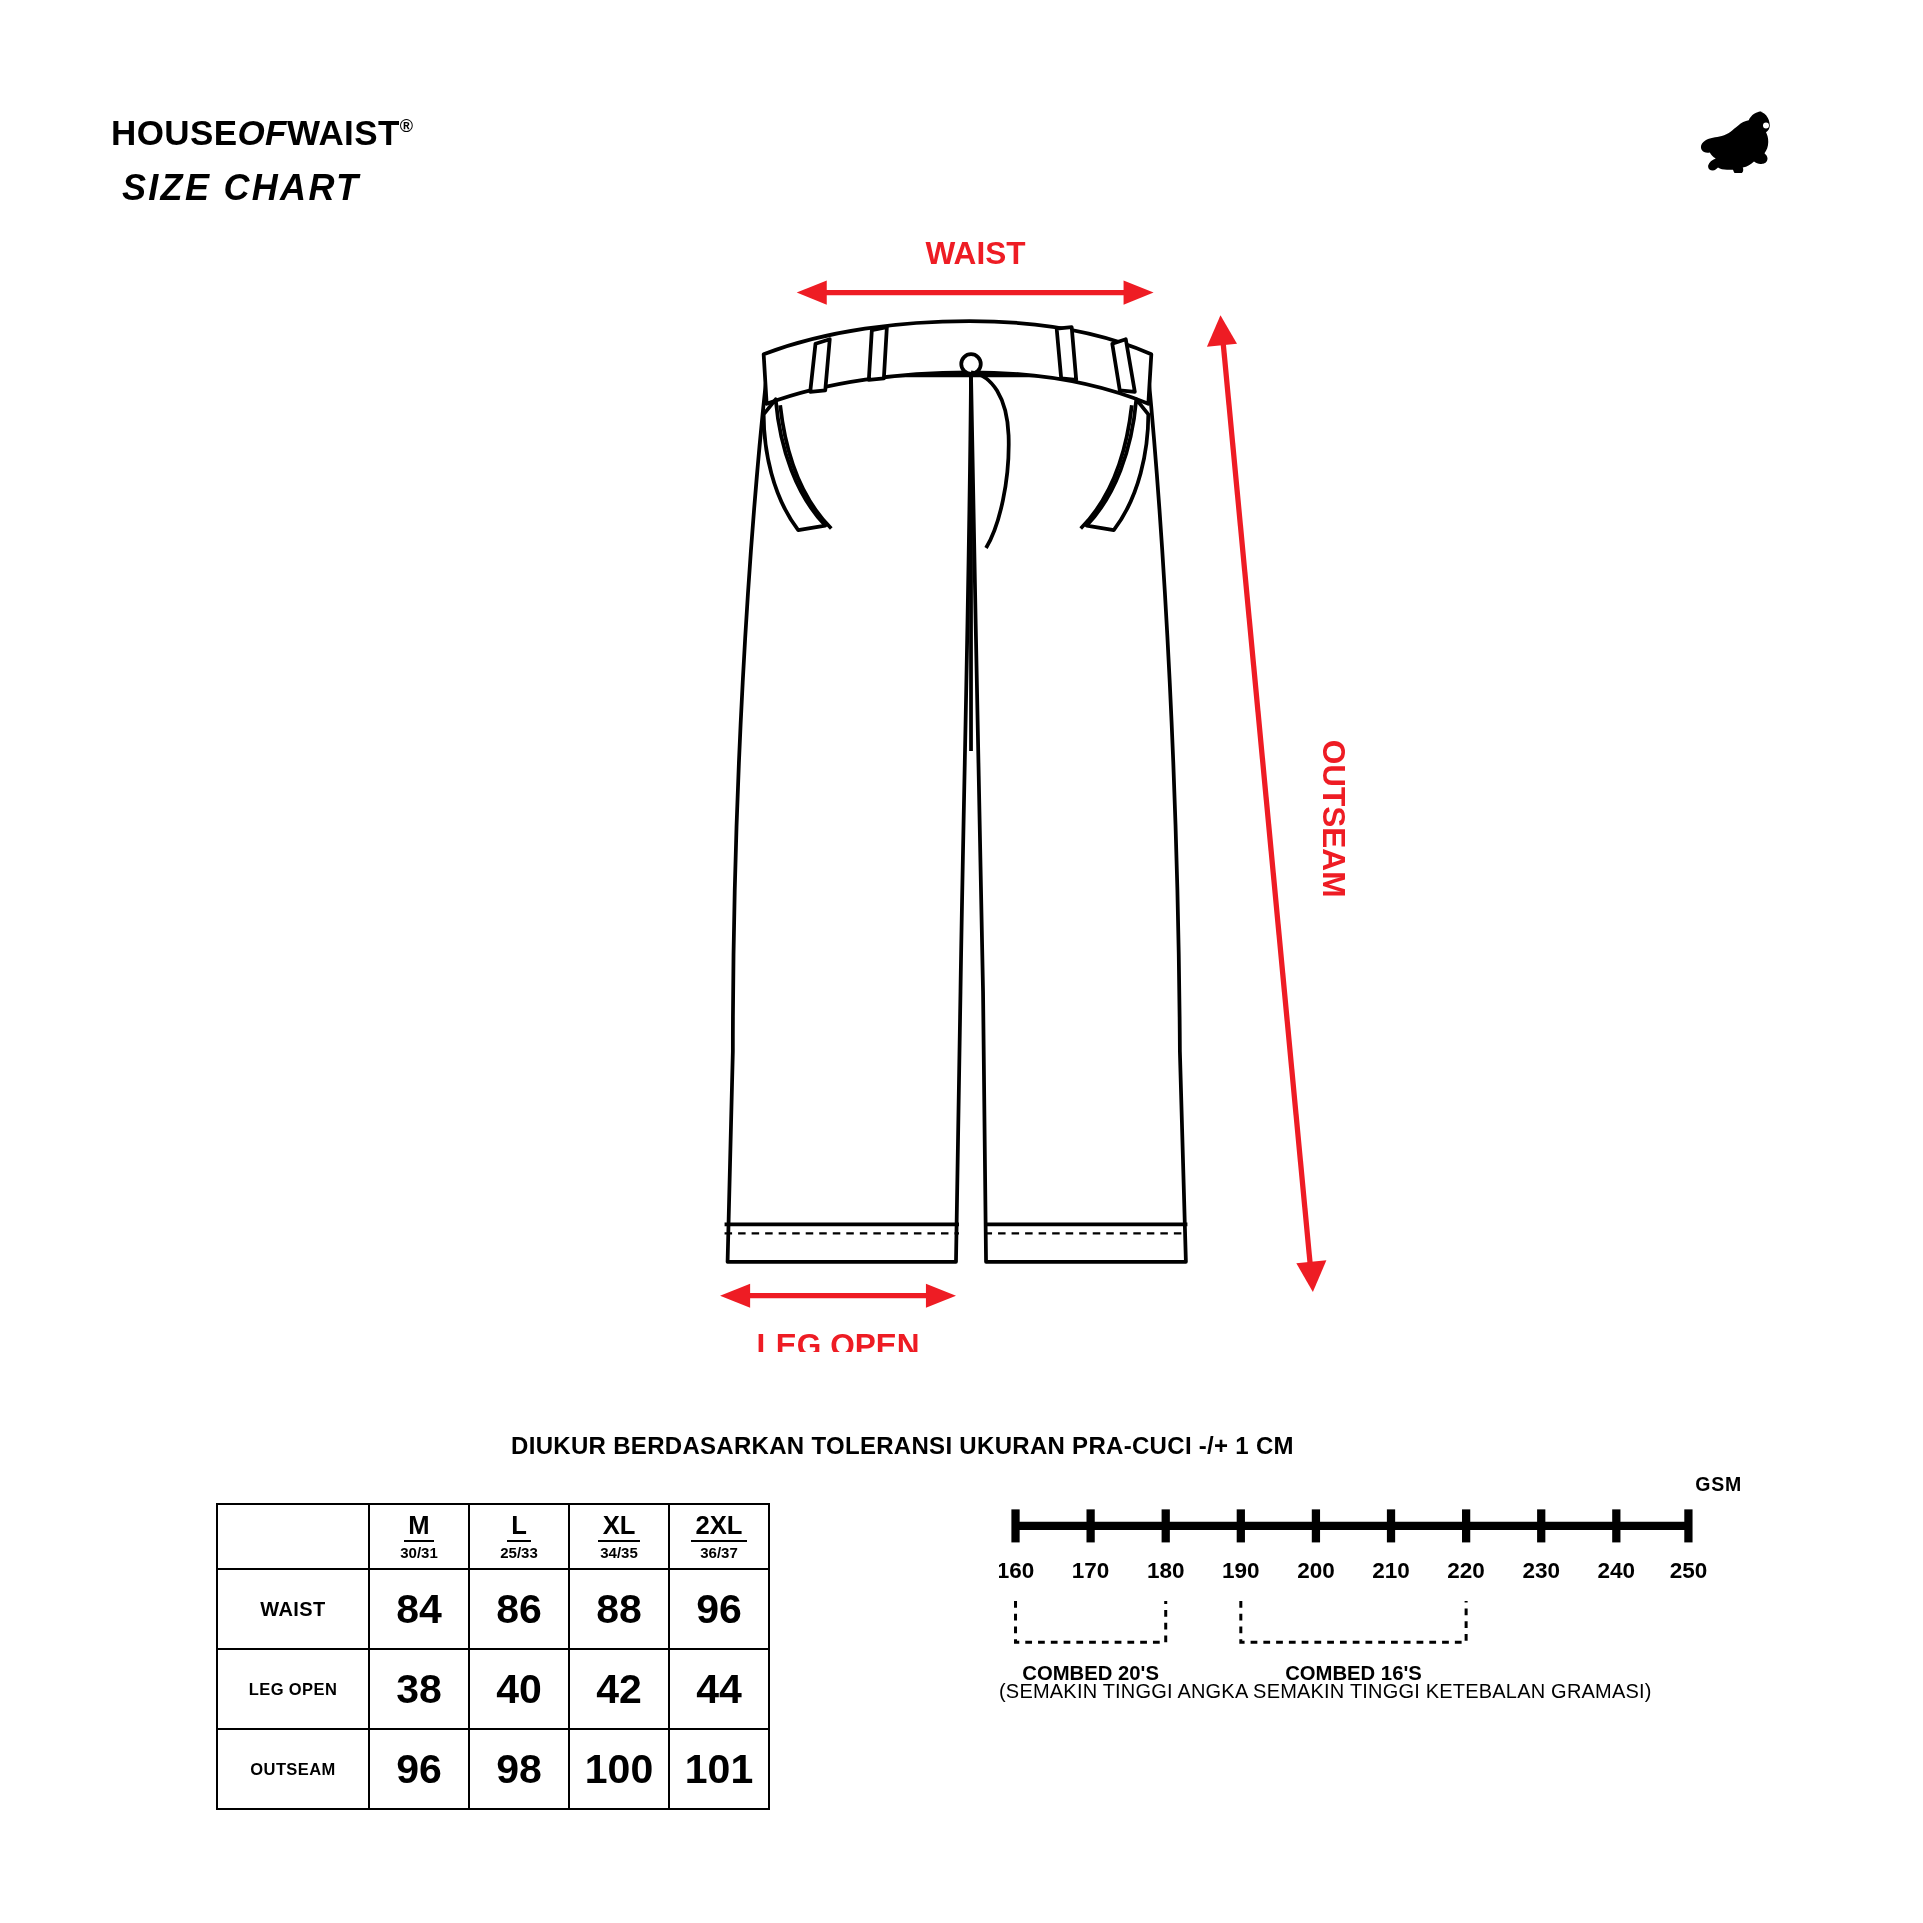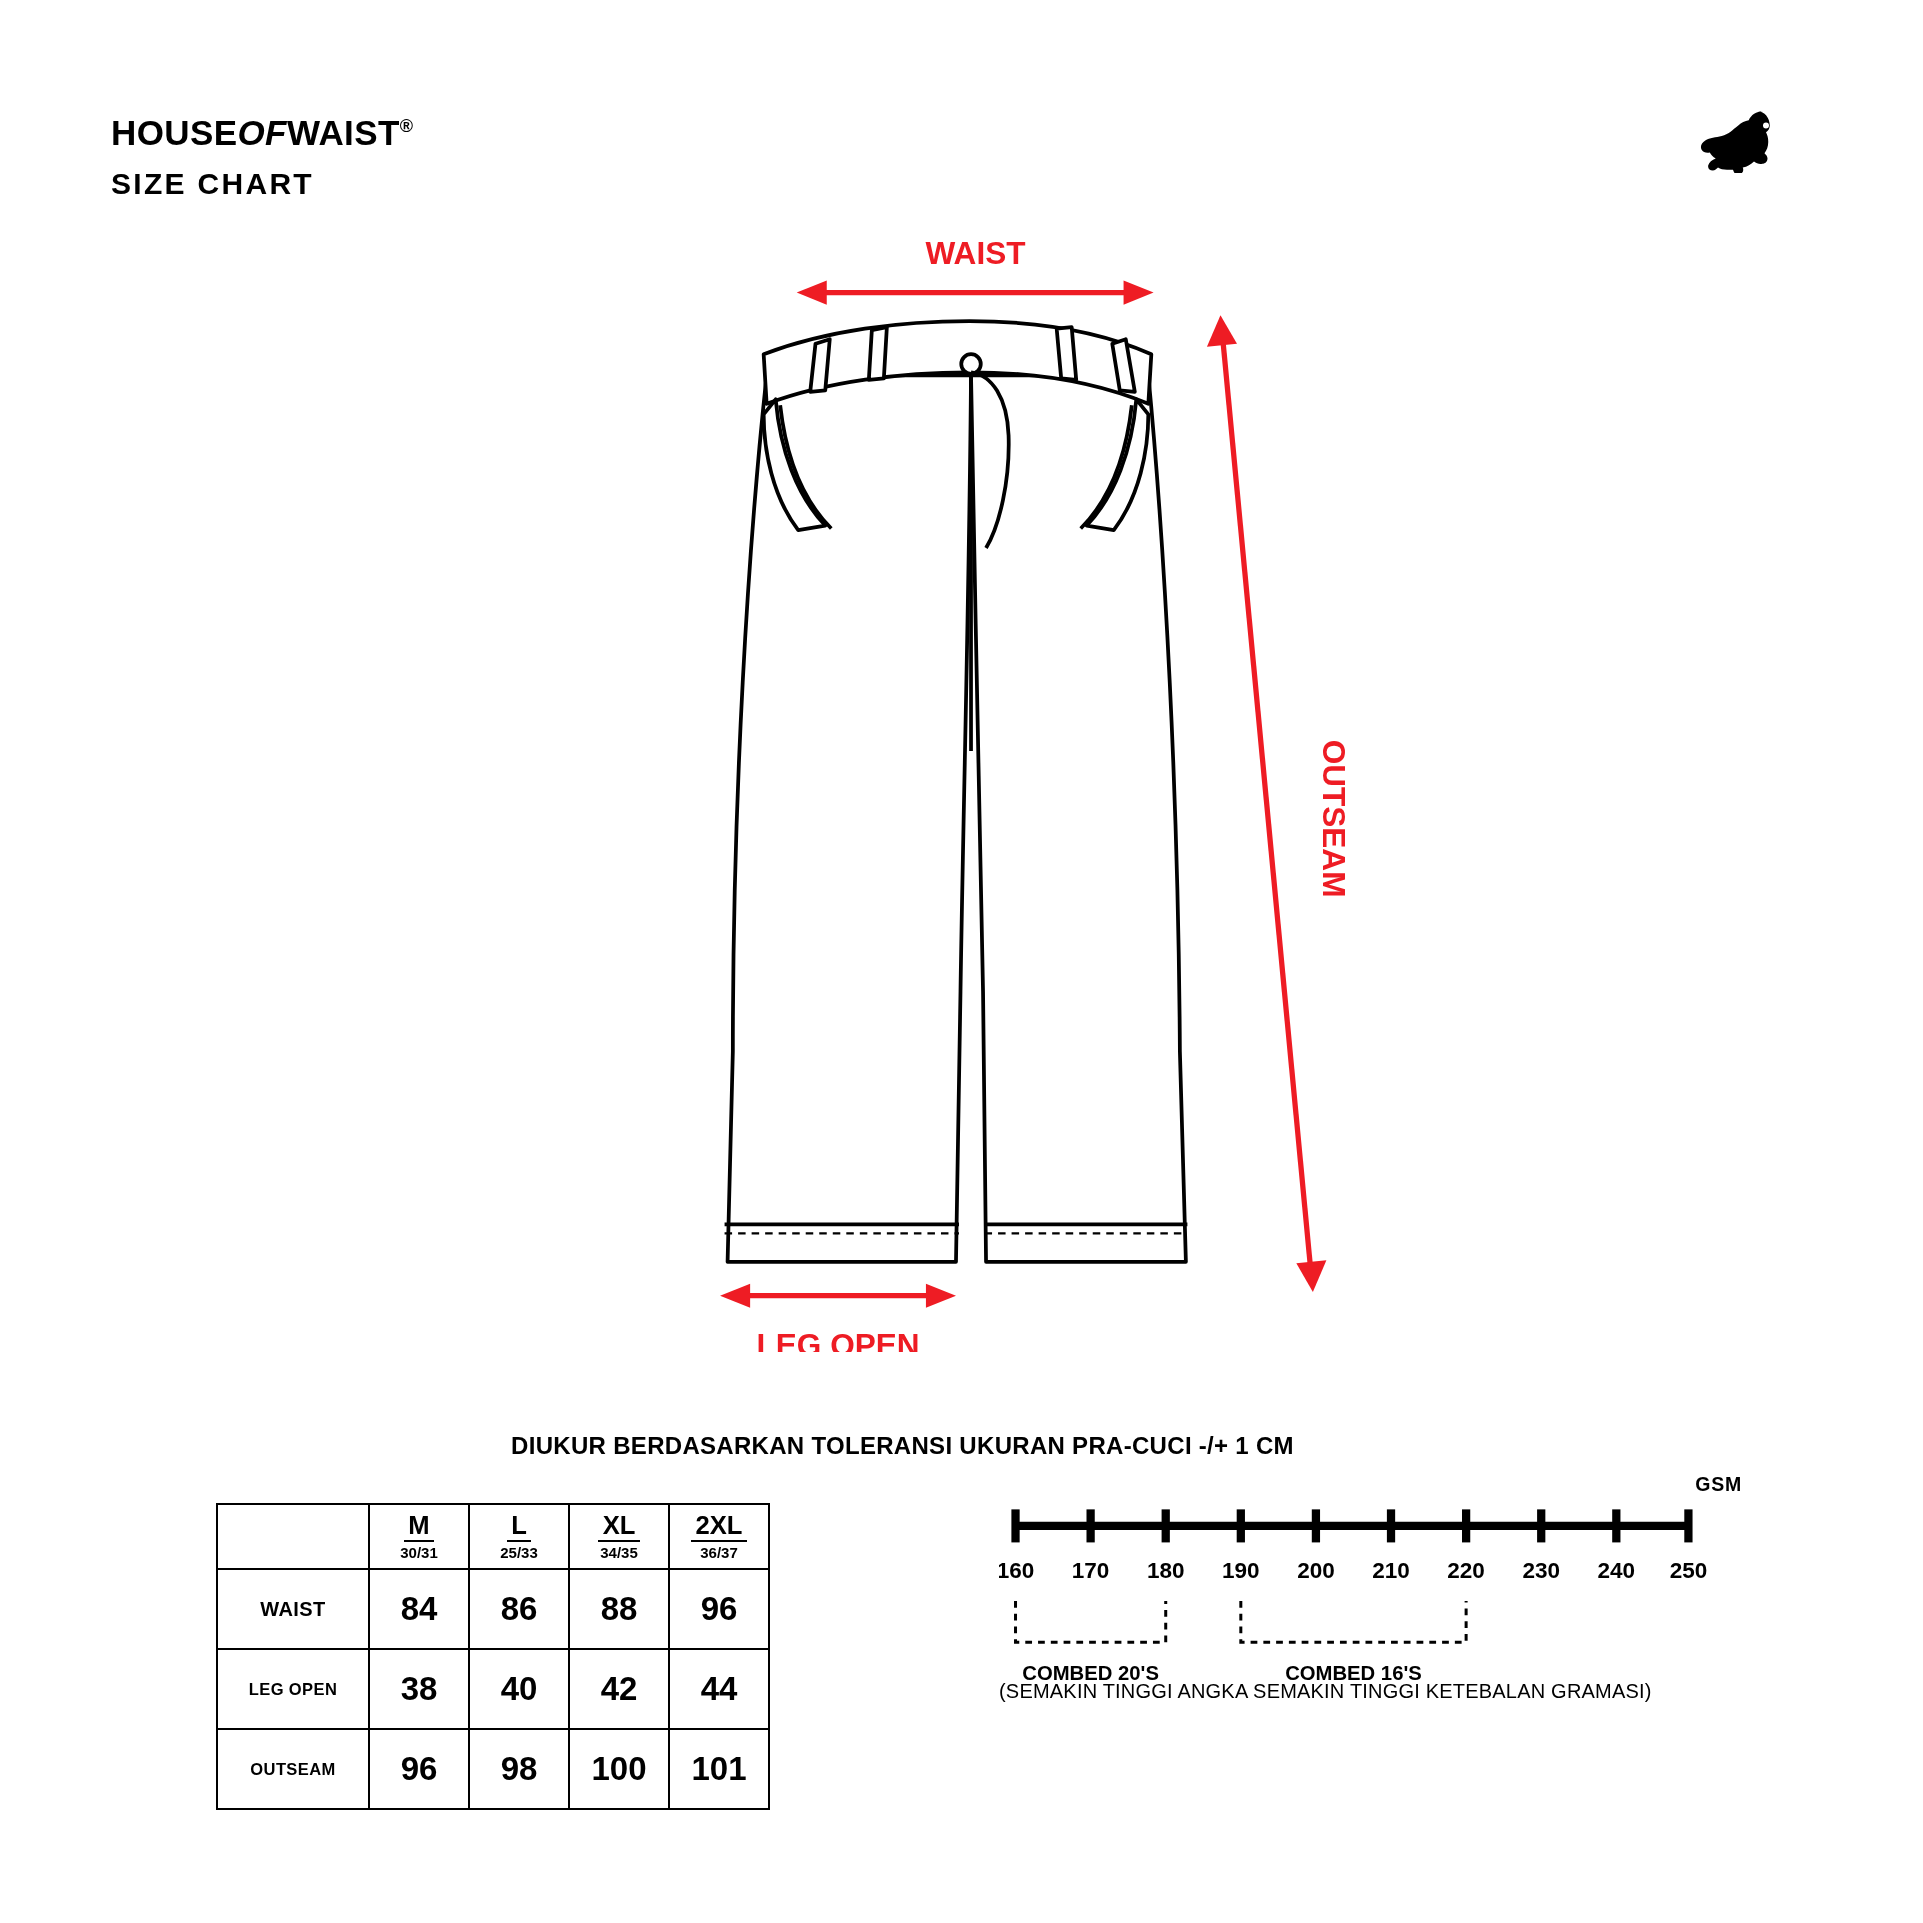--- a/index.html
+++ b/index.html
@@ -11,22 +11,22 @@
     position:relative;
     overflow:hidden;
   }
   .brand{
     position:absolute;left:111px;top:113px;
     font-size:35px;font-weight:bold;letter-spacing:0.4px;
   }
   .brand .it{font-style:italic;}
   .brand .reg{font-size:18px;vertical-align:super;font-weight:bold;}
   .subtitle{
-    position:absolute;left:111px;top:167px;
-    font-size:30px;font-weight:bold;letter-spacing:2.3px;
+    position:absolute;left:122px;top:167px;
+    font-size:36px;font-weight:bold;letter-spacing:2.3px;font-style:italic;
   }
   .logo{
     position:absolute;right:128px;top:105px;width:105px;height:68px;
   }
   .diagram{
     position:absolute;left:0;top:225px;width:1924px;height:1127px;
   }
   .note{
     position:absolute;top:1432px;left:0;width:1805px;text-align:center;
     font-size:24px;font-weight:bold;letter-spacing:0.3px;
@@ -41,21 +41,21 @@
     vertical-align:middle;
     padding:0;
   }
   .col-label{width:150px;height:63px;}
   .col-size{width:98px;}
   .rowhead{font-size:20px;font-weight:bold;letter-spacing:0.4px;}
   .rowhead.small{font-size:16.5px;}
   .sizehead{font-size:25.6px;font-weight:bold;line-height:1.0;}
   .sizehead .sz{display:inline-block;border-bottom:2.3px solid #000;padding:0 4.5px 1.5px 4.5px;}
   .sizehead .rng{display:block;font-size:15px;font-weight:bold;margin-top:3px;}
-  .val{font-size:33px;font-weight:bold;height:78px;margin-top:12px;}
+  .val{font-size:41px;font-weight:bold;height:78px;margin-top:12px;}
   .gsm{
     position:absolute;left:999px;top:1473px;width:751px;height:376px;
   }
   .gsm-label{
     position:absolute;right:8px;top:0;font-size:19.5px;font-weight:bold;letter-spacing:0.8px;
   }
   .gsm-note{
     position:absolute;left:999px;top:1680px;width:827px;
     font-size:20px;font-weight:normal;letter-spacing:0.2px;
   }

